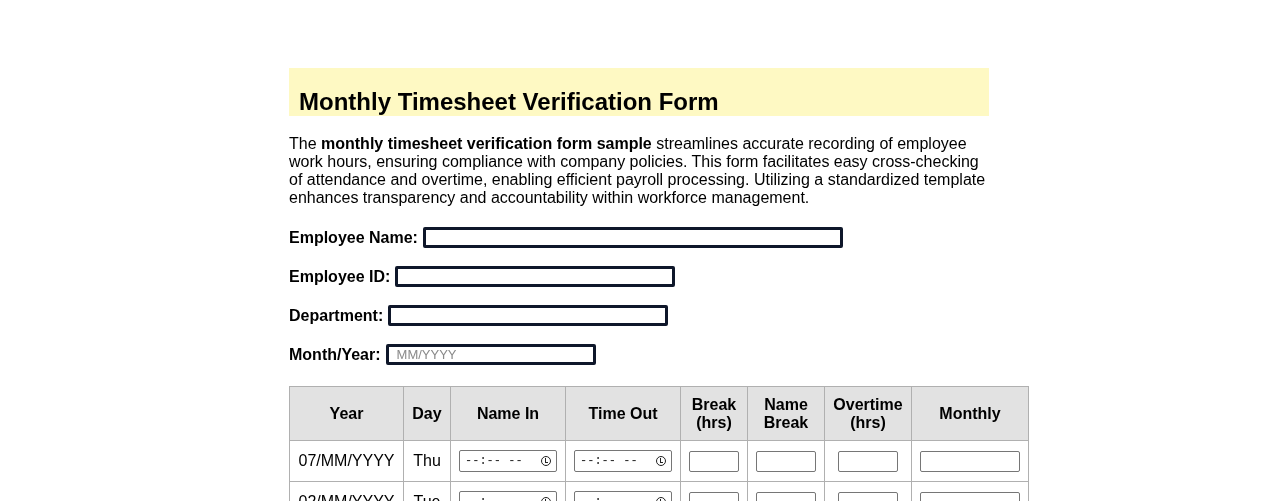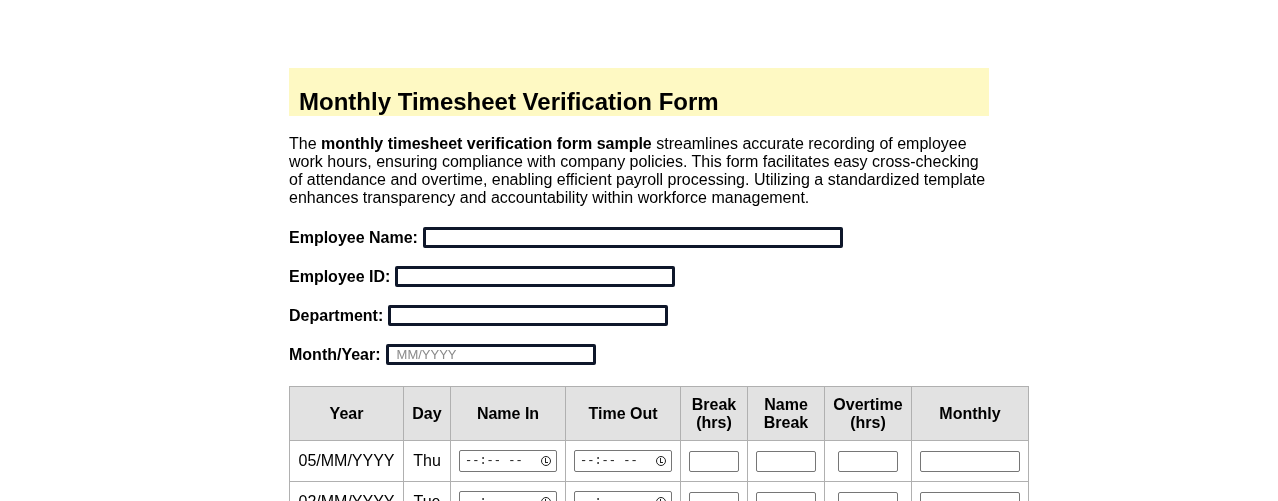--- a/index.html
+++ b/index.html
@@ -61,21 +61,21 @@
         <th style="width:114px">Name In</th>
         <th style="width:114px">Time Out</th>
         <th style="width:66px"><span>Break</span><br><span>(hrs)</span></th>
         <th style="width:76px"><span>Name</span><br><span>Break</span></th>
         <th style="width:86px"><span>Overtime</span><br><span>(hrs)</span></th>
         <th>Monthly</th>
       </tr>
     </thead>
     <tbody>
       <tr>
-        <td>05/MM/YYYY</td>
+        <td>07/MM/YYYY</td>
         <td>Thu</td>
         <td><span class="tinput">
               <span>--:-- --</span>
               <span class="clock"></span>
             </span></td>
         <td><span class="tinput">
               <span>--:-- --</span>
               <span class="clock"></span>
             </span></td>
         <td><span class="box" style="width:50px"></span></td>

